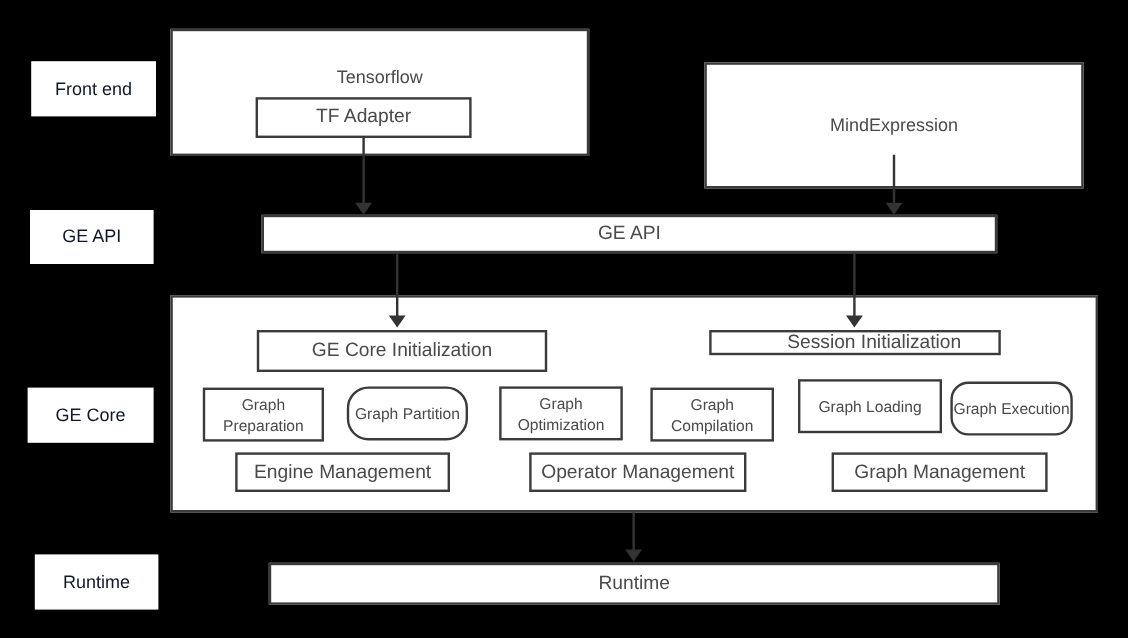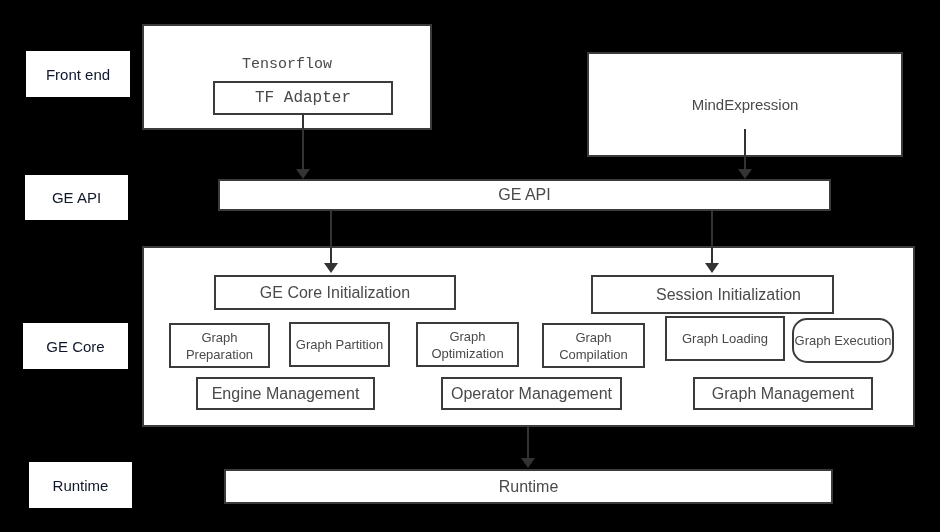--- a/index.html
+++ b/index.html
@@ -79,36 +79,36 @@
 </head>
 <body>
 
 <div id="stage">
 
   <div class="layer-label" style="left:26px; top:51px; width:104px; height:46px;">Front end</div>
   <div class="layer-label" style="left:25px; top:175px; width:103px; height:45px;">GE API</div>
   <div class="layer-label" style="left:23px; top:323px; width:105px; height:46px;">GE Core</div>
   <div class="layer-label" style="left:29px; top:462px; width:103px; height:46px;">Runtime</div>
 
-  <div class="box" style="left:142px; top:24px; width:290px; height:106px;font-family:Liberation Mono, monospace;">
+  <div class="box" style="left:142px; top:24px; width:349px; height:106px;">
     <div class="container-title">Tensorflow</div>
     <div class="box fs14" style="left:69px; top:55px; width:180px; height:34px;">TF Adapter</div>
   </div>
 
   <div class="box fs15" style="left:587px; top:24px; width:316px; height:105px;">MindExpression</div>
 
   <div class="box fs14" style="left:218px; top:179px; width:613px; height:32px;">GE API</div>
 
   <div class="box" style="left:142px; top:246px; width:773px; height:181px;">
 
     <div class="box fs14" style="left:70px; top:27px; width:242px; height:35px;">GE Core Initialization</div>
-    <div class="box fs14" style="left:447px; top:27px; width:243px; height:39px;padding-left:32px;">Session Initialization</div>
+    <div class="box fs14" style="left:447px; top:27px; width:243px; height:21px;padding-left:32px;">Session Initialization</div>
 
     <div class="box fs13" style="left:25px; top:75px; width:101px; height:45px;">Graph Preparation</div>
-    <div class="box fs13" style="left:145px; top:74px; width:101px; height:45px;">Graph Partition</div>
+    <div class="box fs13" style="left:145px; top:74px; width:101px; height:45px;border-radius:18px;">Graph Partition</div>
     <div class="box fs13" style="left:272px; top:74px; width:103px; height:45px;">Graph Optimization</div>
     <div class="box fs13" style="left:398px; top:75px; width:103px; height:45px;">Graph Compilation</div>
     <div class="box fs13" style="left:521px; top:68px; width:120px; height:45px;">Graph Loading</div>
     <div class="box fs13" style="left:648px; top:70px; width:102px; height:45px;border-radius:15px;">Graph Execution</div>
 
     <div class="box fs14" style="left:52px; top:129px; width:179px; height:33px;">Engine Management</div>
     <div class="box fs14" style="left:297px; top:129px; width:181px; height:33px;">Operator Management</div>
     <div class="box fs14" style="left:549px; top:129px; width:180px; height:33px;">Graph Management</div>
   </div>
 

